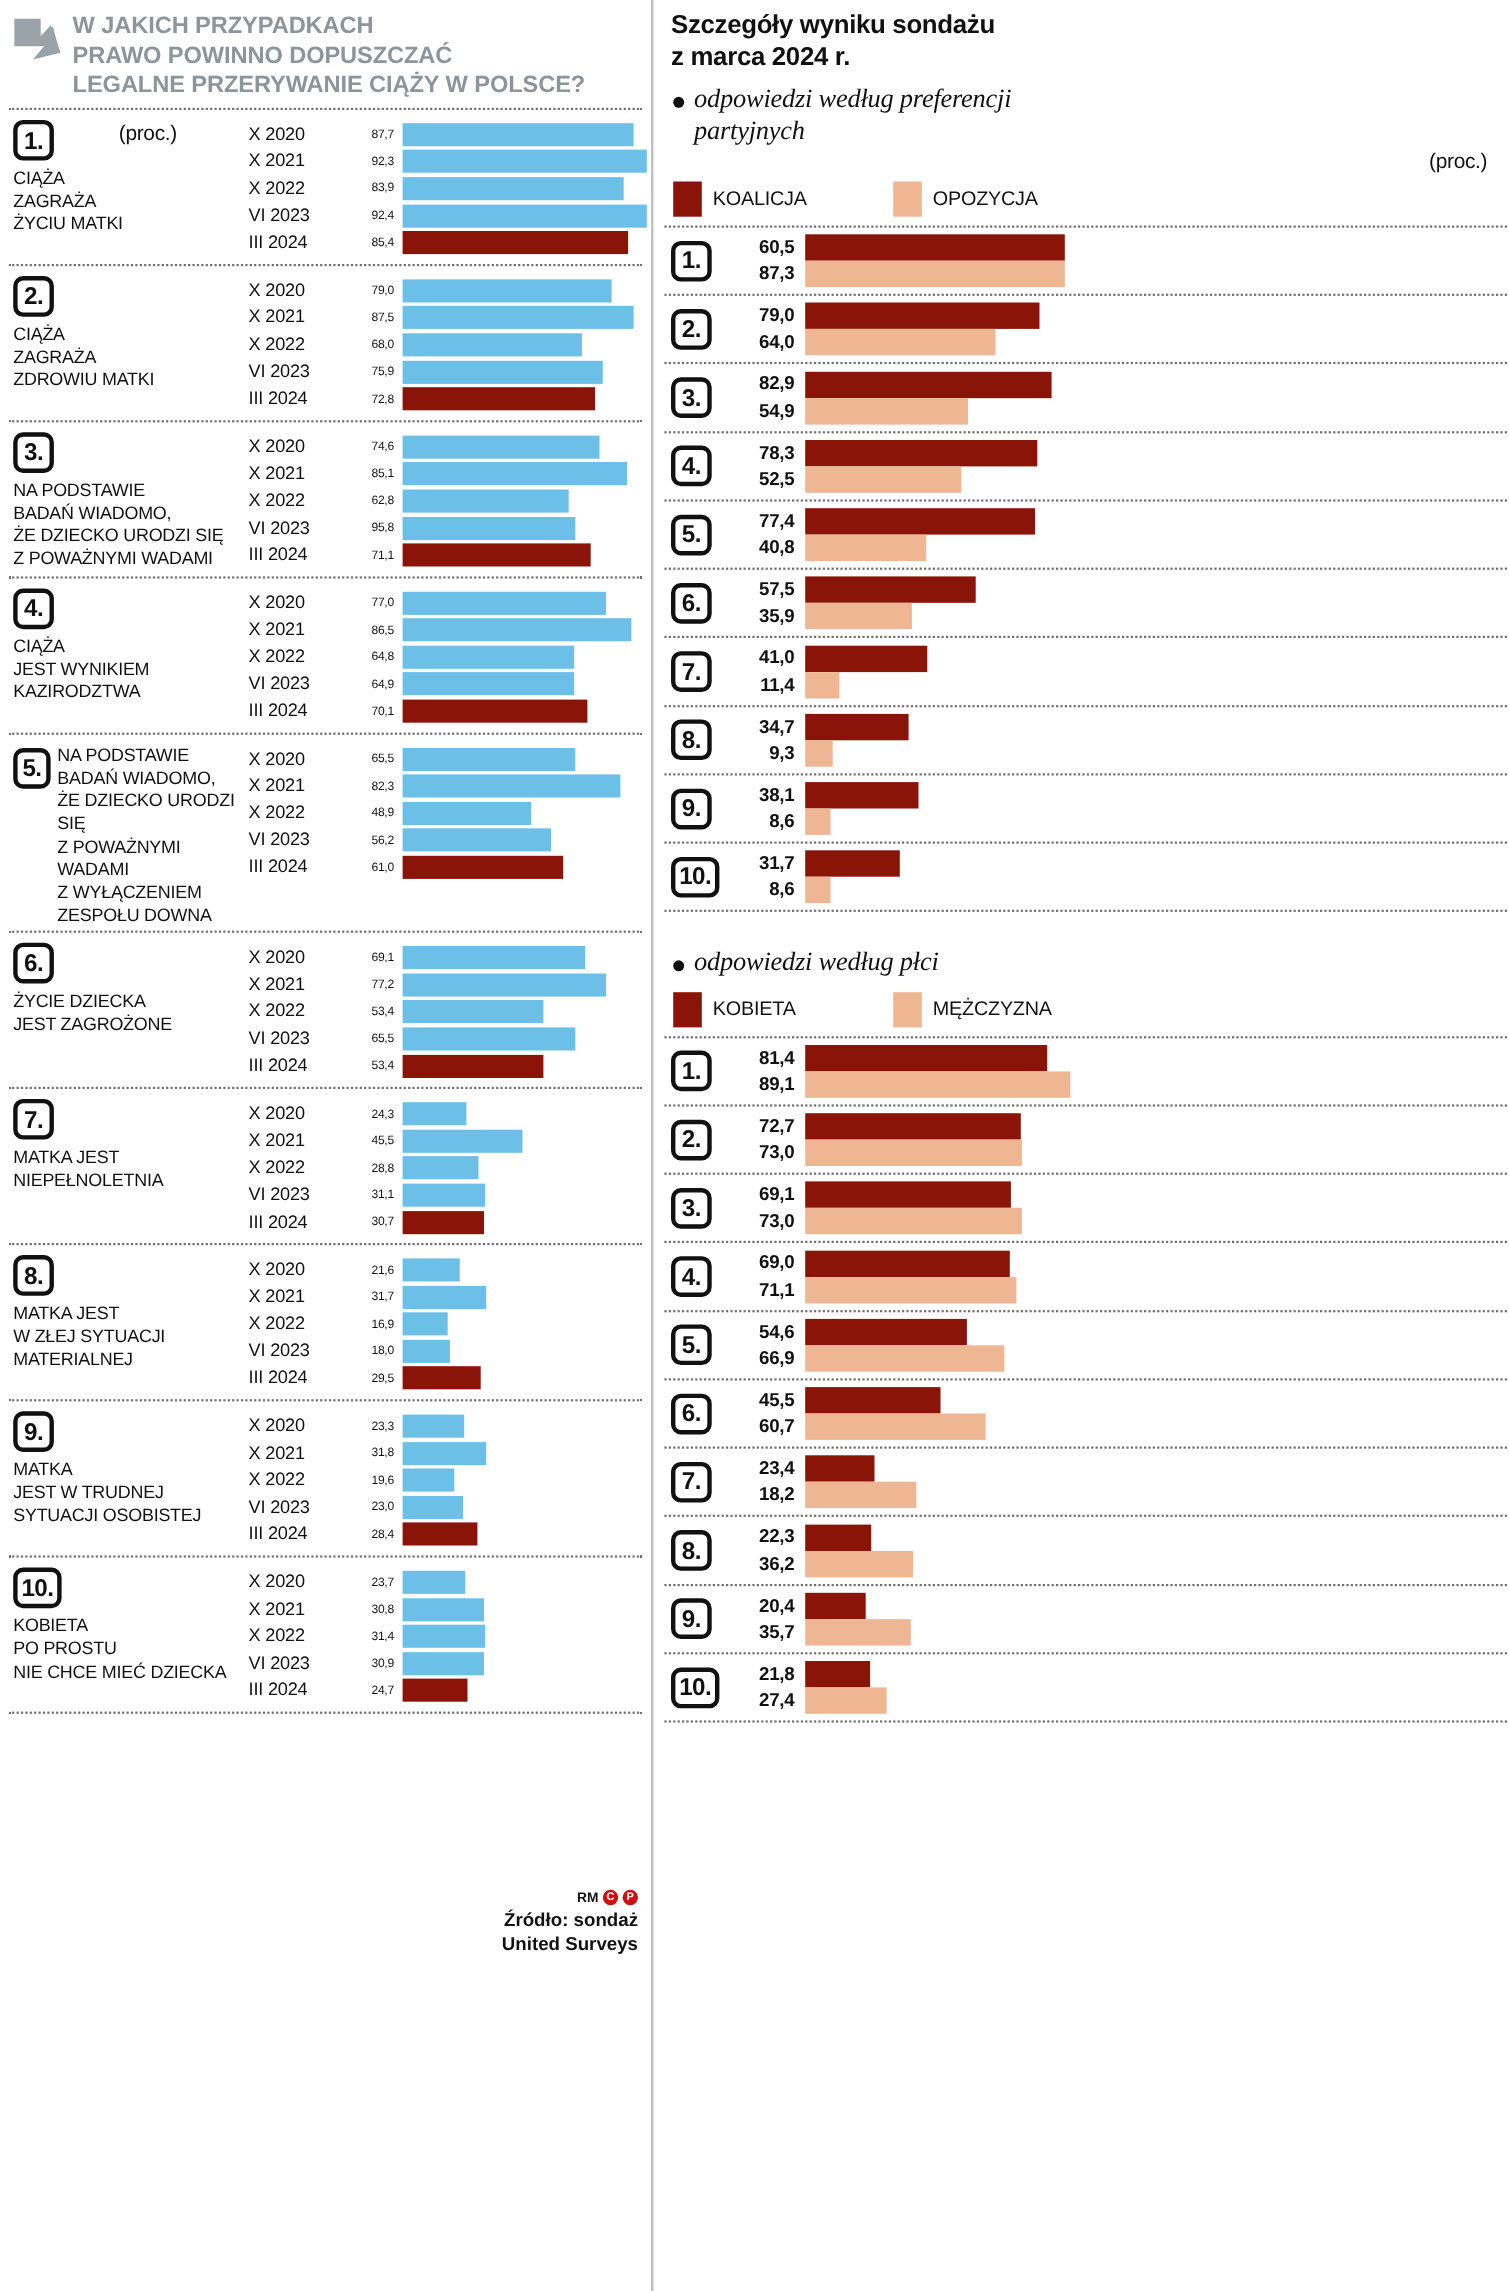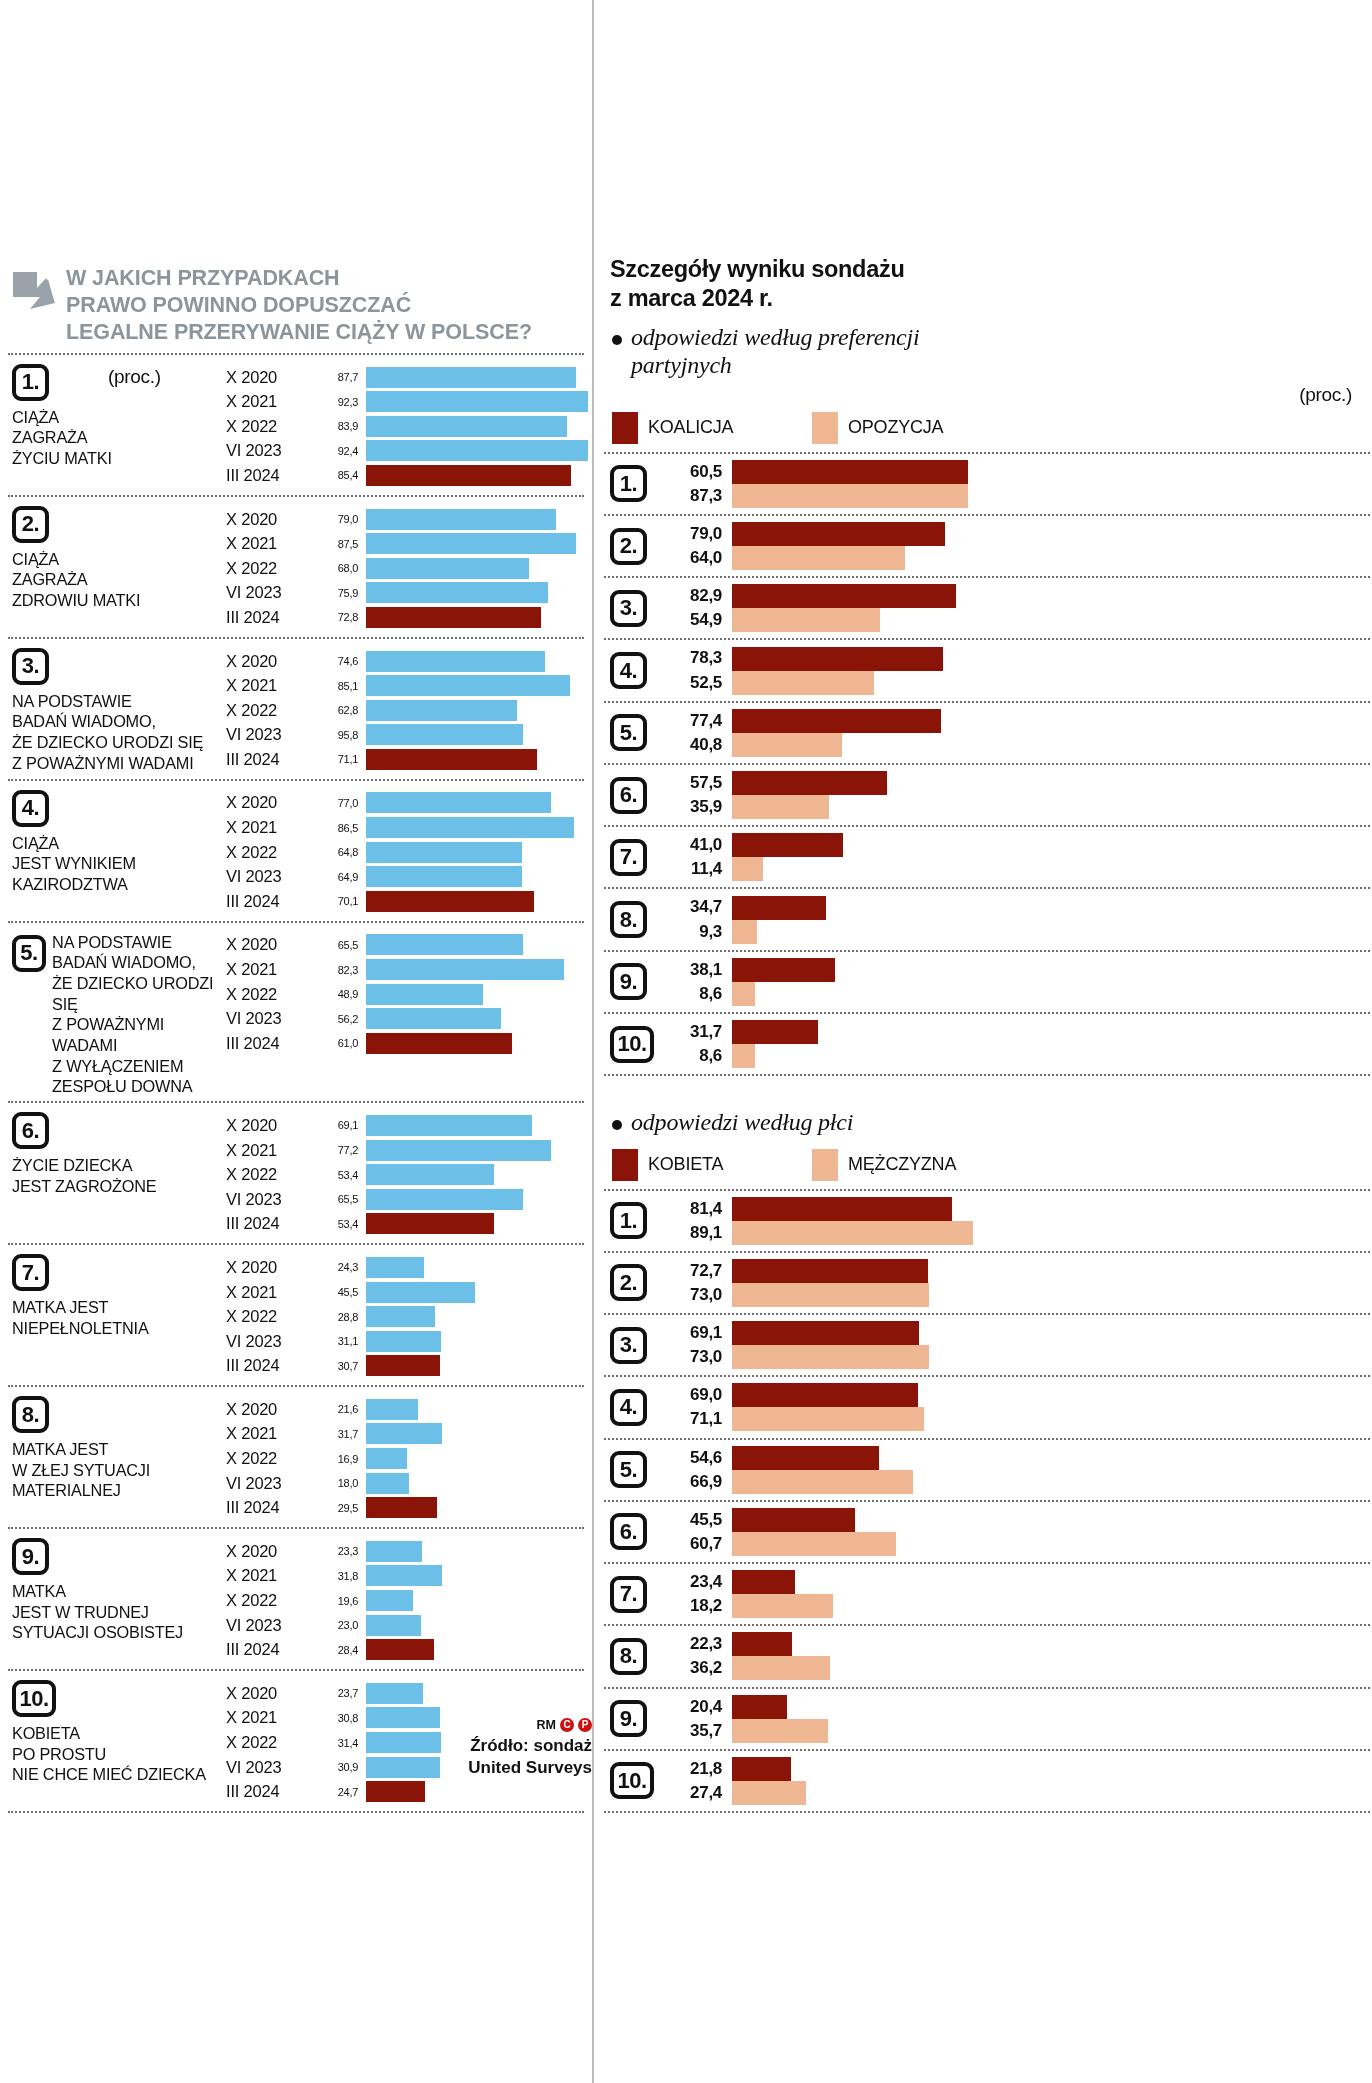--- a/index.html
+++ b/index.html
@@ -3,21 +3,21 @@
 <meta charset="utf-8">
 <style>
   * { box-sizing: border-box; margin: 0; padding: 0; }
   html, body {
     width: 1372px; height: 2083px;
     background: #ffffff;
     font-family: "Liberation Sans", sans-serif;
     color: #111111;
     overflow: hidden;
   }
-  #page { position: relative; width: 1372px; height: 1813px; display: flex; align-items: flex-end; }
+  #page { position: relative; width: 1372px; height: 1813px; display: flex; }
 
   
   #left { width: 592px; position: relative; padding: 0 8px 0 8px; }
   #vdiv { position: absolute; left: 592px; top: 0; width: 2px; height: 2083px; background: #b9bcc0; }
   #right { width: 778px; position: relative; padding-left: 12px; }
 
   .hdr { display: flex; align-items: flex-start; padding: 10px 0 0 4px; height: 98px; }
   .hdr-arrow { width: 44px; height: 42px; margin: 6px 10px 0 0; flex: none; }
   .hdr-title { font-size: 21.5px; font-weight: bold; color: #8c959c; line-height: 1.26;
                letter-spacing: -0.1px; text-transform: uppercase; }
@@ -65,21 +65,21 @@
 
   .rrow { display: flex; align-items: center; padding: 6px 0 6px 6px; }
   .rrow-num { width: 56px; flex: none; display: flex; justify-content: flex-start; }
   .rrow-vals { width: 66px; flex: none; text-align: right; padding-right: 10px; }
   .rv { font-size: 17px; font-weight: bold; line-height: 1.42; letter-spacing: -0.3px; }
   .rrow-bars { flex: 1; }
   .rbar { height: 24px; }
   .rbar.a { background: #8b1408; }
   .rbar.b { background: #eeb693; }
 
-  .rm-block { position: absolute; right: 0; text-align: right; }
+  .rm-block { position: absolute; right: 12px; text-align: right; }
   .rm-line { font-size: 12.5px; font-weight: bold; display: flex; align-items: center;
              justify-content: flex-end; gap: 4px; }
   .rm-circ { width: 14px; height: 14px; border-radius: 50%; background: #cc1111; color: #fff;
              font-size: 10px; display: inline-flex; align-items: center; justify-content: center;
              font-weight: bold; }
   .src { font-size: 17px; font-weight: bold; line-height: 1.3; margin-top: 3px; text-align: right; }
 </style>
 </head>
 <body>
 

